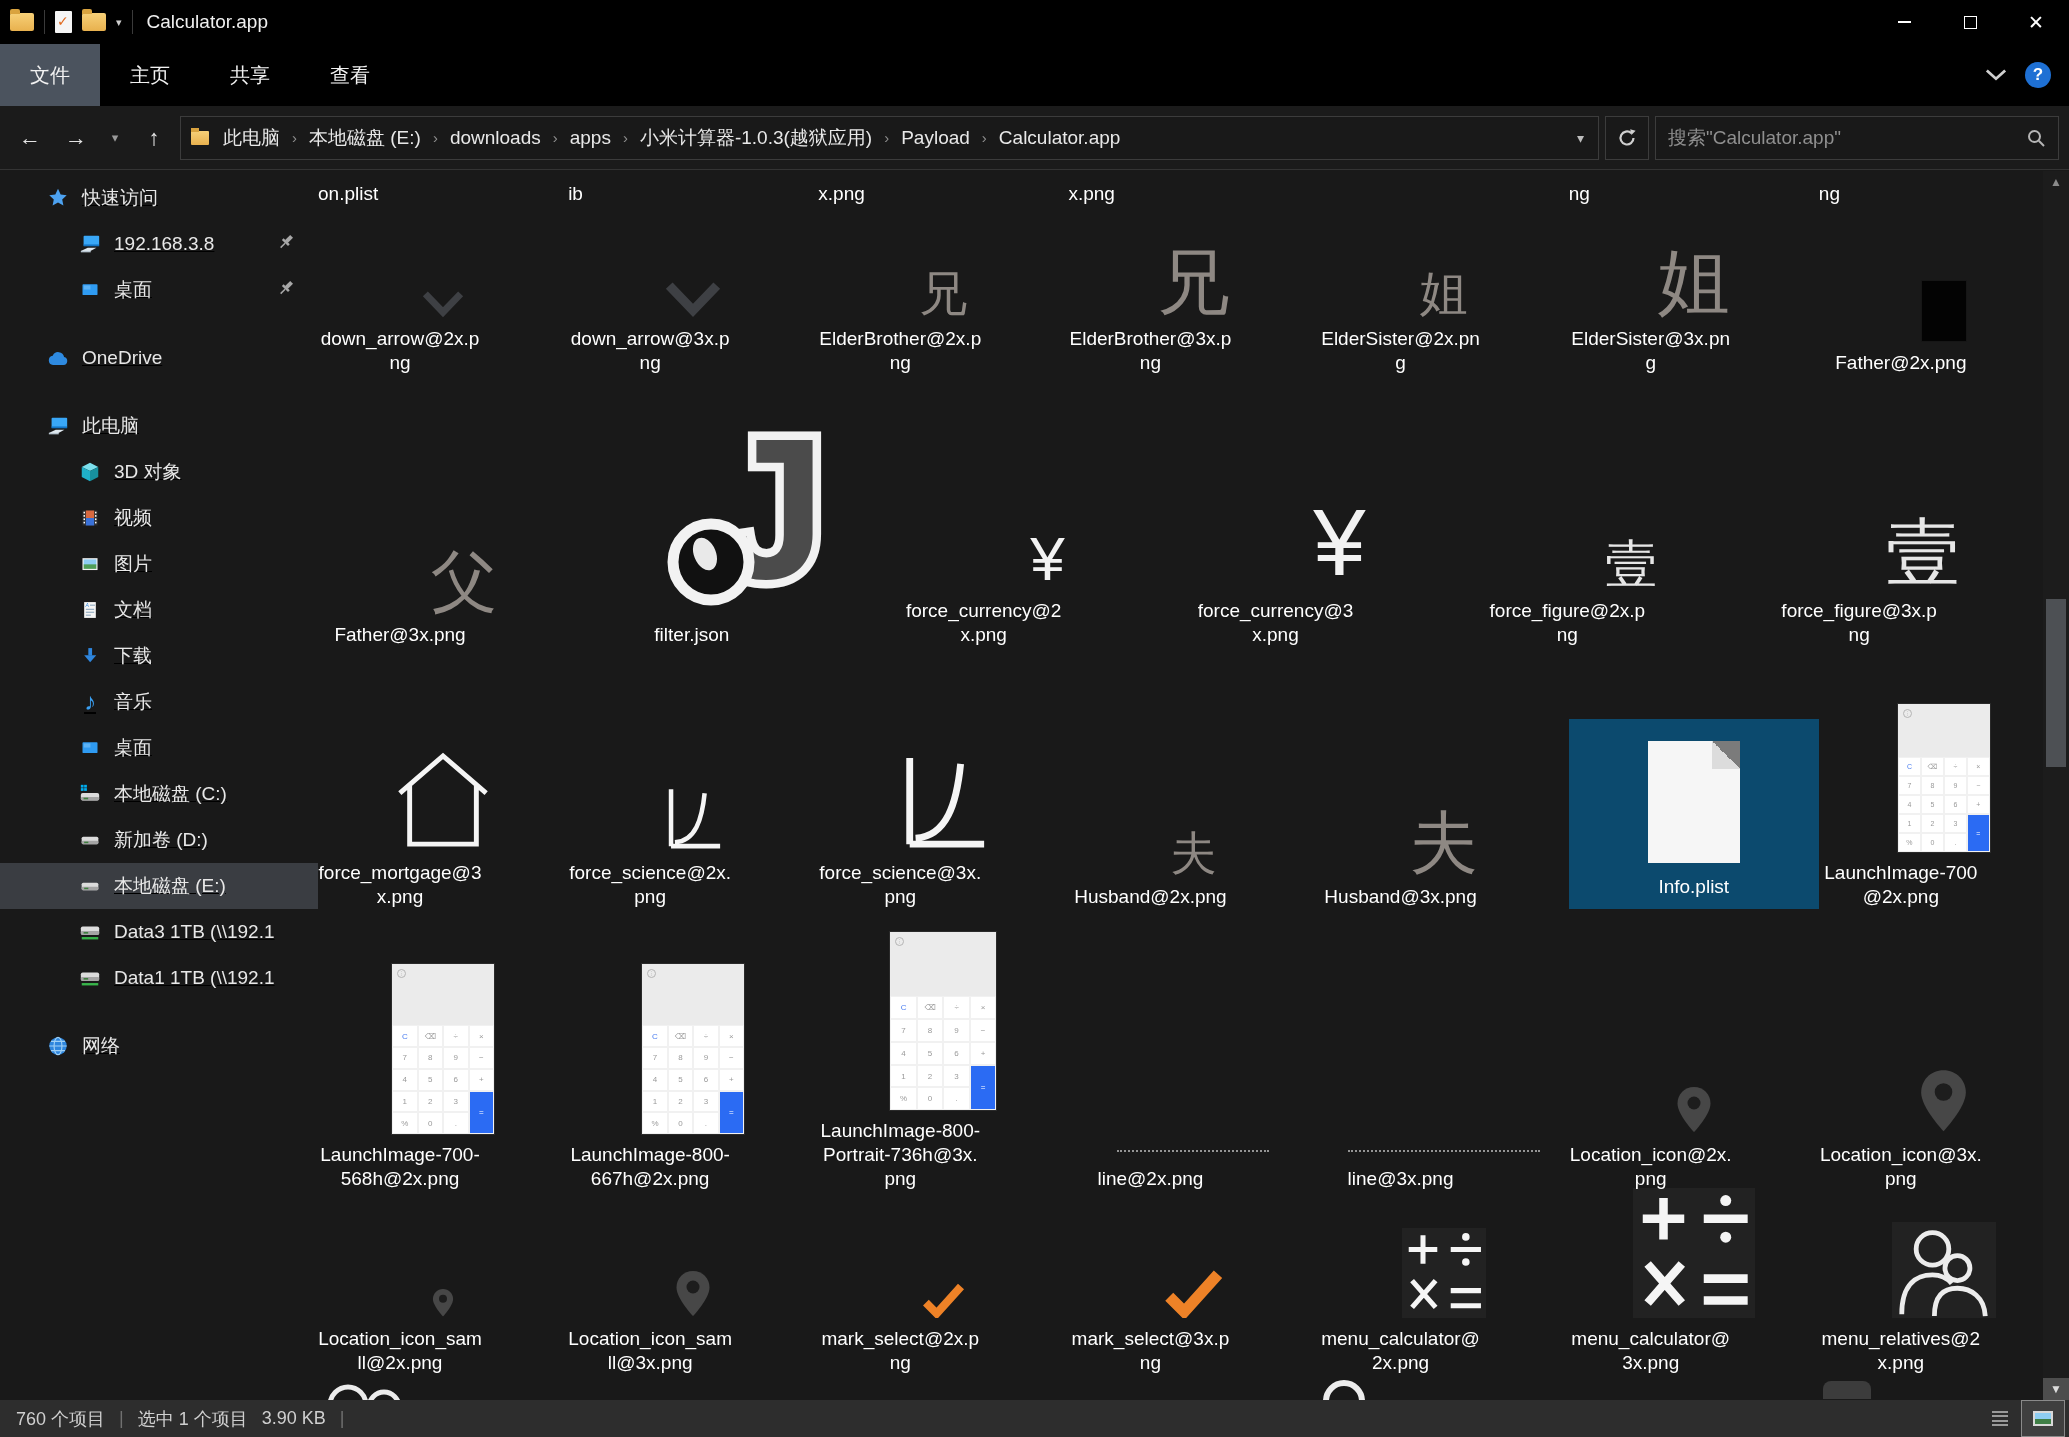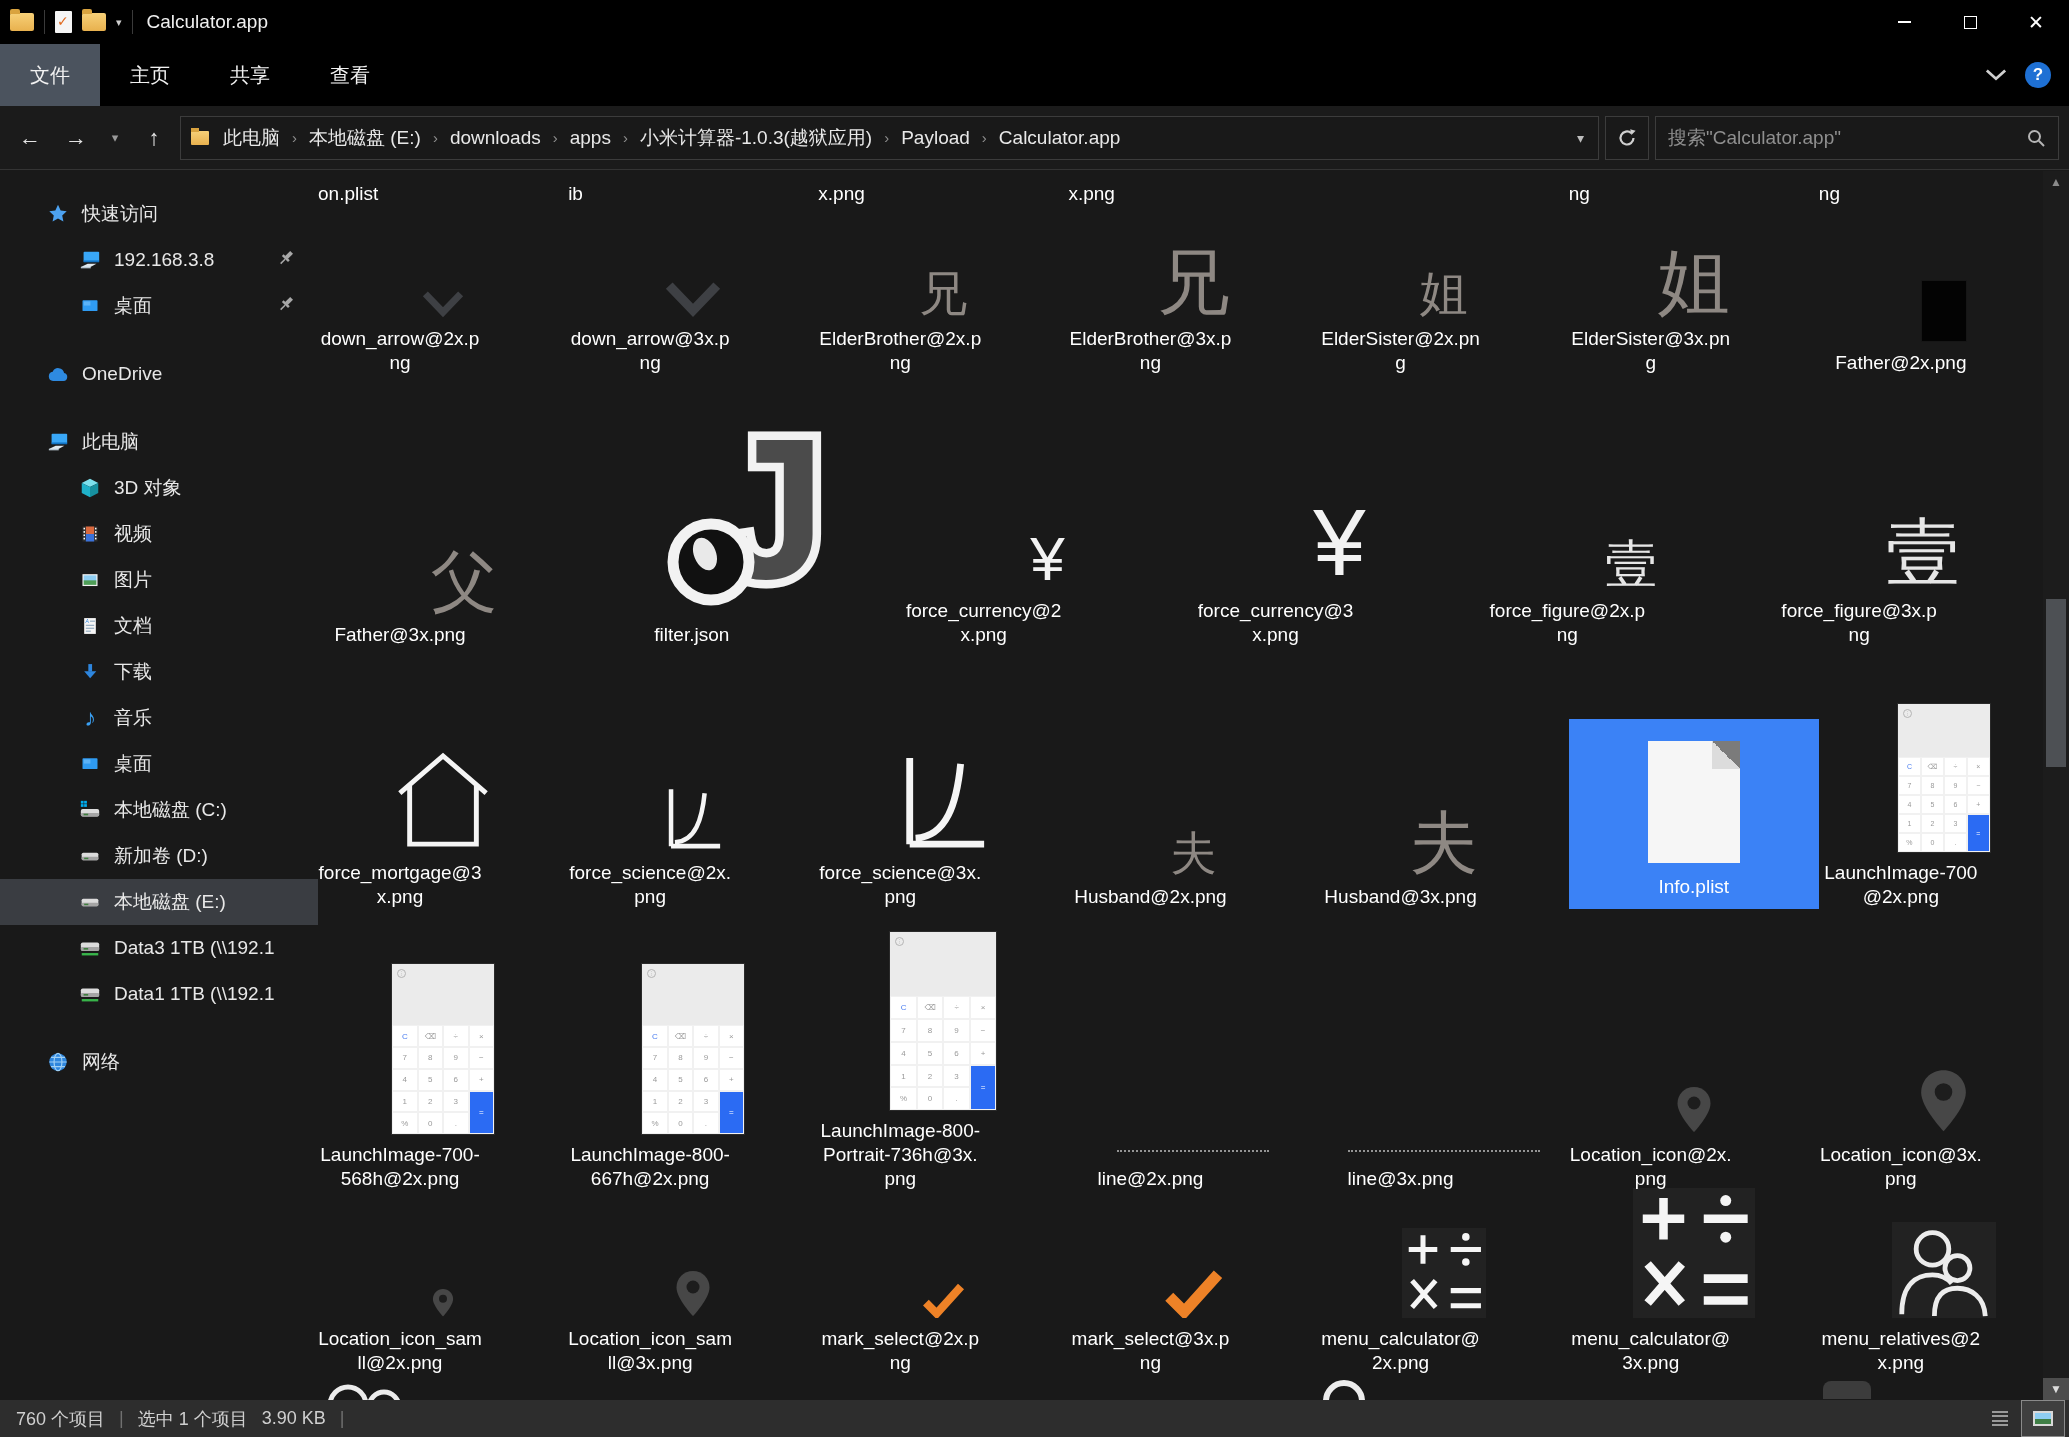--- a/index.html
+++ b/index.html
@@ -43,37 +43,37 @@
   .minifolder:before{content:"";position:absolute;top:-3px;left:0;width:8px;height:4px;background:#d9a33f;}
   .refreshbox{width:44px;height:44px;background:#191919;border:1px solid #3c3c3c;display:flex;align-items:center;justify-content:center;}
   .searchbox{width:404px;height:44px;background:#191919;border:1px solid #3c3c3c;display:flex;align-items:center;padding:0 12px;}
   .search-ph{color:#8f8f8f;font-size:19px;}
   .searchbox svg{margin-left:auto;}
 
   
   .content{position:absolute;top:171px;left:0;right:0;bottom:37px;display:flex;background:#191919;overflow:hidden;}
 
   
-  .sidebar{width:318px;flex:none;padding-top:20px;overflow:hidden;}
+  .sidebar{width:318px;flex:none;padding-top:4px;overflow:hidden;text-decoration:underline;}
   .side-item{height:46px;display:flex;align-items:center;color:#e8e8e8;font-size:19px;position:relative;white-space:nowrap;}
   .side-item .sicon{width:24px;height:24px;flex:none;display:flex;align-items:center;justify-content:center;margin-right:12px;}
   .side-item.ind0{padding-left:46px;}
   .side-item.ind1{padding-left:78px;}
   .side-item.gap{margin-top:22px;}
   .side-item.selected{background:#3a3d42;}
   .pinicon{position:absolute;right:22px;top:11px;}
 
   
   .main{flex:1;position:relative;overflow:hidden;}
   .grid-row{display:flex;}
   .cell{flex:1;display:flex;flex-direction:column;justify-content:flex-end;overflow:visible;}
   .fname{max-width:164px;font-size:19px;line-height:1.26;color:#fff;text-align:center;word-break:break-all;margin-top:9px;}
   .cuttext{font-size:19px;color:#fff;}
   .charicon{line-height:1;}
-  .sel-box{background:#3b82f6;padding:22px 30px 10px;display:flex;flex-direction:column;align-items:center;}
+  .sel-box{background:#0c4a6e;padding:22px 30px 10px;display:flex;flex-direction:column;align-items:center;}
   .sel-box .fname{margin-top:12px;}
   .page{width:92px;height:122px;background:#f6f6f6;position:relative;}
   .page .fold{position:absolute;top:0;right:0;width:28px;height:28px;background:linear-gradient(225deg,#7b7b7b 50%,#dcdcdc 50%);}
   .blacksq{width:46px;height:62px;background:#030303;border:1px solid #161616;}
   .dotline{border-top:2px dotted #949494;}
   .calcthumb{background:#fff;display:flex;flex-direction:column;box-shadow:0 0 0 1px #2a2a2a;}
   .calcdisp{height:36%;background:#ebebeb;position:relative;}
   .calcdisp i{position:absolute;left:5px;top:5px;width:9px;height:9px;border:1px solid #b5b5b5;border-radius:50%;font-style:normal;font-size:5px;color:#999;line-height:7px;text-align:center;}
   .calcpad{height:64%;display:grid;grid-template-columns:repeat(4,1fr);grid-auto-rows:1fr;}
   .calcpad span{display:flex;align-items:center;justify-content:center;color:#9a9a9a;border:0.5px solid #f1f1f1;background:#fff;}

